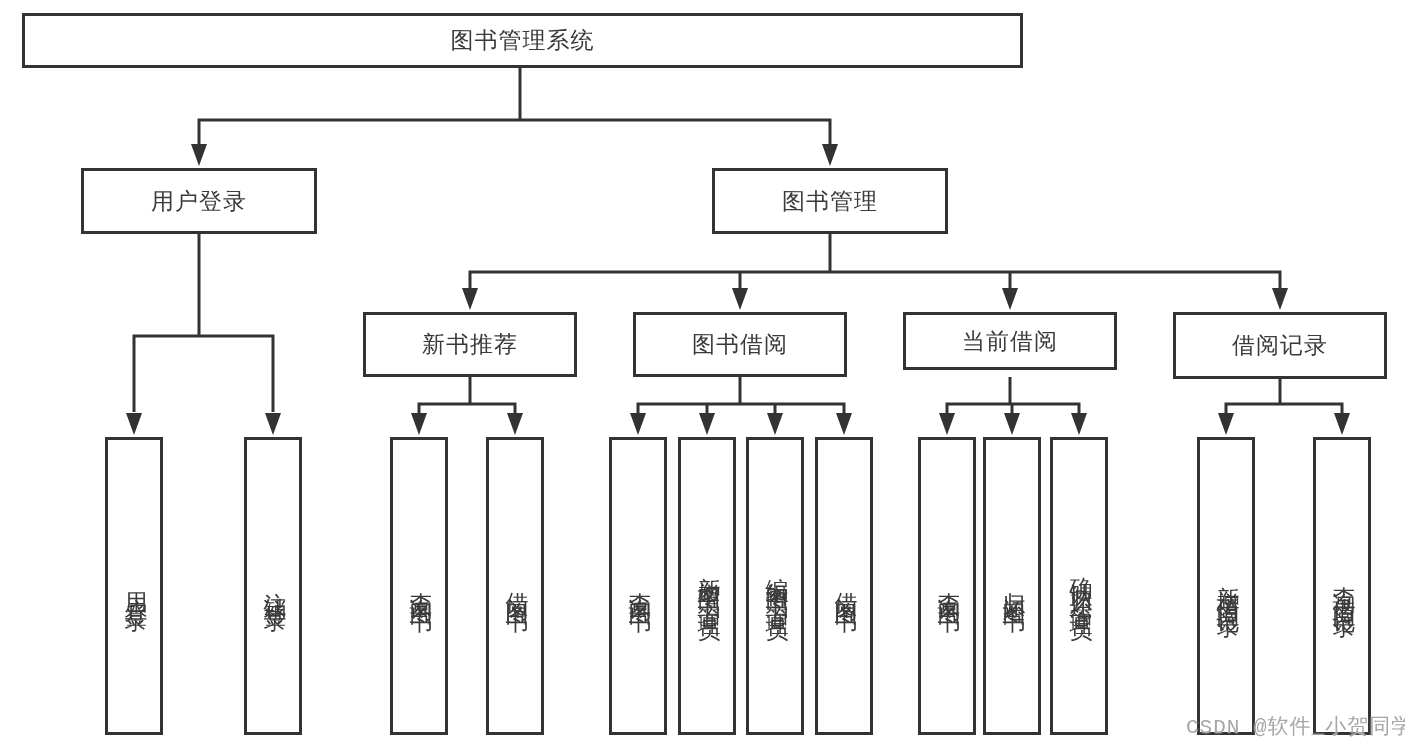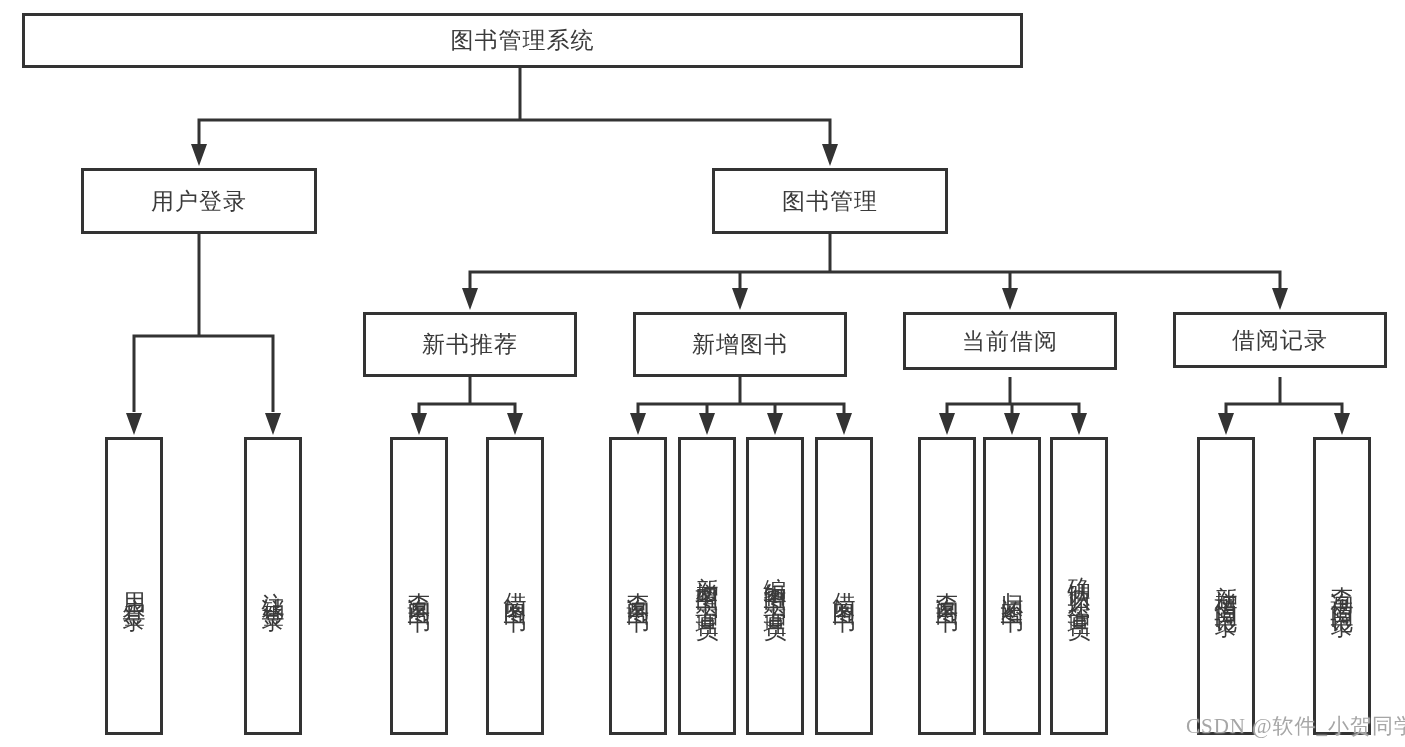--- a/index.html
+++ b/index.html
@@ -1,20 +1,20 @@
 <!DOCTYPE html>
 <html><head>
 <meta charset="utf-8">
 <style>
   html,body{margin:0;padding:0;background:#ffffff;}
   .canvas{
     position:relative;
     width:1405px;height:747px;
     background:#ffffff;
-    font-family:Liberation Serif, serif;
+    font-family:Liberation Mono, monospace;
     overflow:hidden;
   }
   .connectors{position:absolute;left:0;top:0;z-index:1;}
   .node{
     position:absolute;
     box-sizing:border-box;
     background:#ffffff;
     border:3px solid #333333;
     display:flex;align-items:center;justify-content:center;
     z-index:2;
@@ -109,26 +109,26 @@
     <span>用户登录</span>
   </div>
   <div class="node hnode" style="left:712px;top:168px;width:236px;height:66px">
     <span>图书管理</span>
   </div>
 
   <div class="node hnode" style="left:363px;top:312px;width:214px;height:65px">
     <span>新书推荐</span>
   </div>
   <div class="node hnode" style="left:633px;top:312px;width:214px;height:65px">
-    <span>新增图书</span>
+    <span>图书借阅</span>
   </div>
   <div class="node hnode" style="left:903px;top:312px;width:214px;height:58px">
     <span>当前借阅</span>
   </div>
-  <div class="node hnode" style="left:1173px;top:312px;width:214px;height:56px">
+  <div class="node hnode" style="left:1173px;top:312px;width:214px;height:67px">
     <span>借阅记录</span>
   </div>
 
   <div class="node vnode" style="left:105px">
     <span>用户登录</span>
   </div>
   <div class="node vnode" style="left:244px">
     <span>注销登录</span>
   </div>
 

